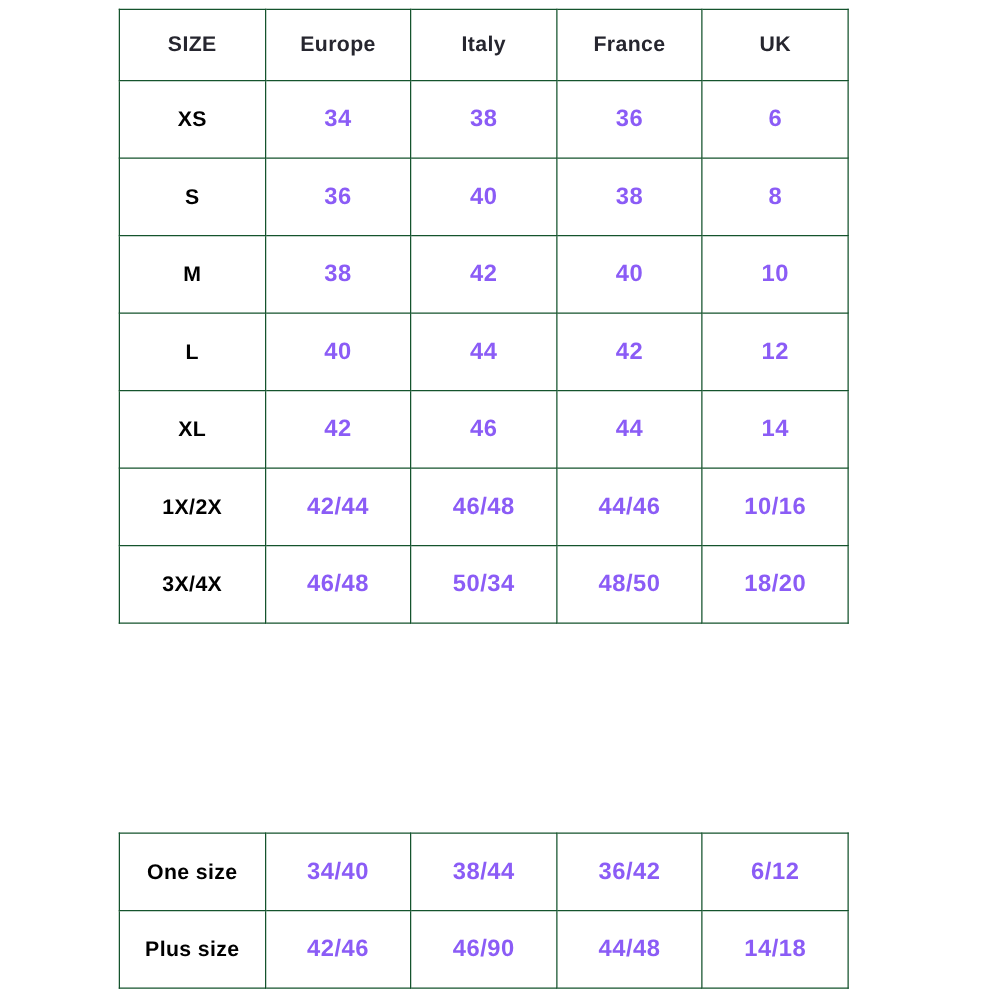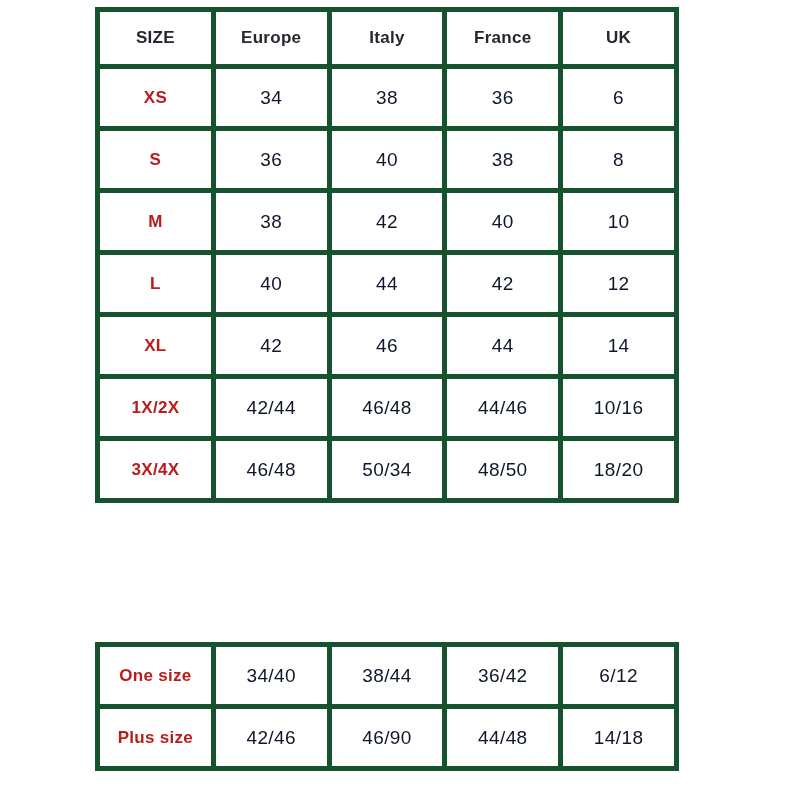--- a/index.html
+++ b/index.html
@@ -14,46 +14,46 @@
   }
   table.size-table {
     position: absolute;
     left: 95px;
     width: 584px;
     border-collapse: collapse;
     table-layout: fixed;
     background: #ffffff;
   }
   #main-size-table { top: 7px; }
-  #extra-size-table { top: 642px; }
+  #extra-size-table { top: 666px; }
   th, td {
-    border: 5px solid #14532d;
+    border: 1px solid #14532d;
     text-align: center;
     vertical-align: middle;
     padding: 0;
     overflow: hidden;
   }
   th {
     height: 57px;
     font-size: 17px;
     font-weight: 700;
     color: #26262f;
     letter-spacing: 0.3px;
   }
   td {
     height: 62px;
     font-size: 19px;
-    font-weight: 400;
-    color: #0f172a;
+    font-weight: 700;
+    color: #8b5cf6;
     letter-spacing: 0.4px;
   }
   td.row-label {
     font-size: 17px;
     font-weight: 700;
-    color: #b91c1c;
+    color: #000000;
     letter-spacing: 0.3px;
   }
 </style>
 </head>
 <body>
 
 <div class="page">
 
   <table class="size-table" id="main-size-table">
     <thead>

